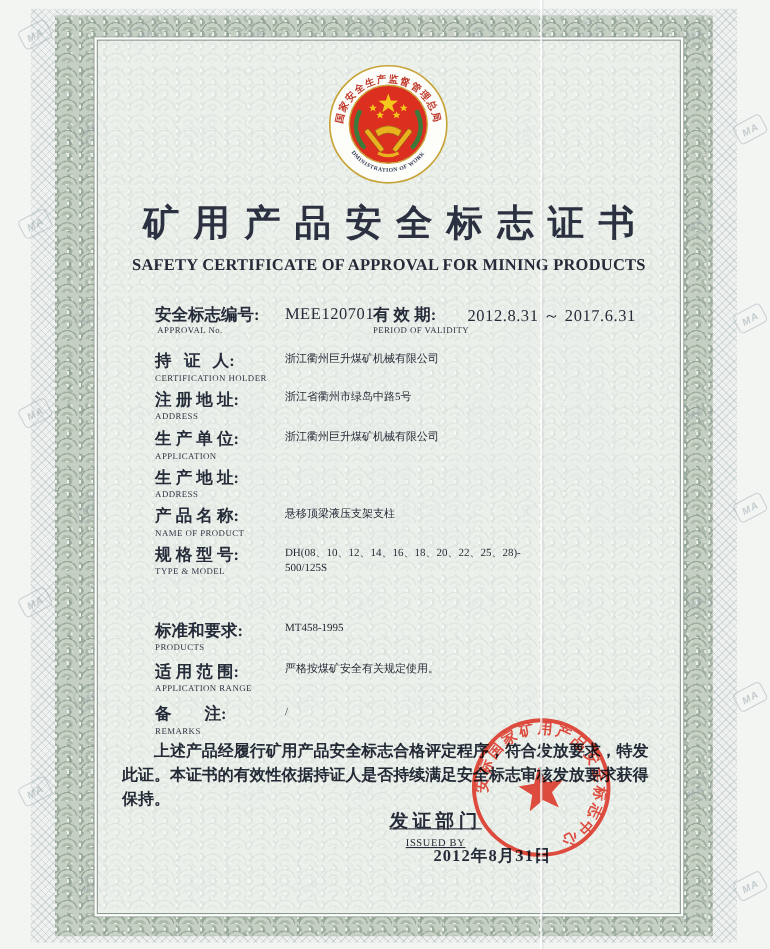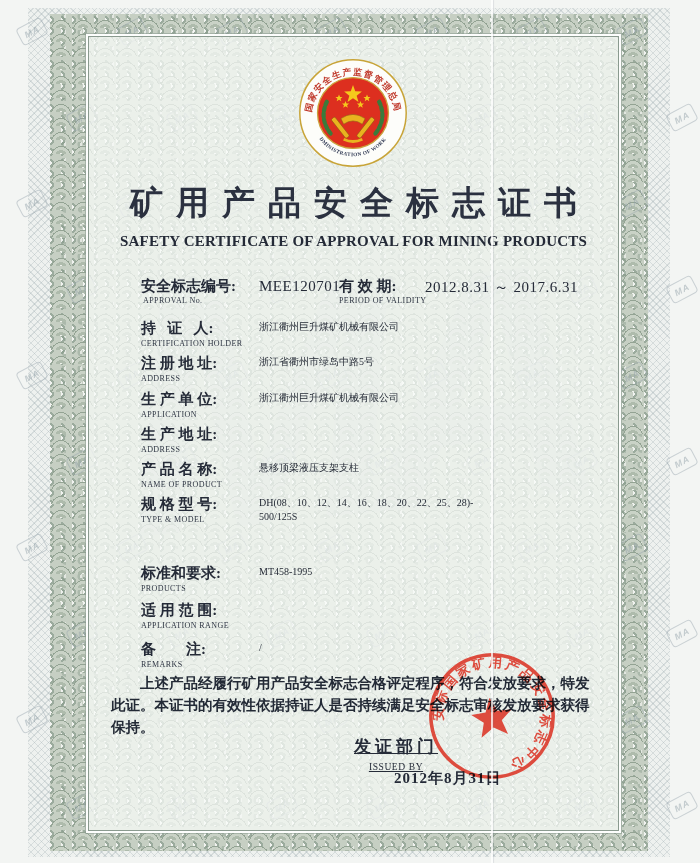--- a/index.html
+++ b/index.html
@@ -251,20 +251,21 @@
           <span class="zh">标准和要求:</span>
       <span class="en">PRODUCTS</span>
         </span>
       <span class="val">MT458-1995</span>
     </div>
     <div class="row" style="top:564px">
       <span class="lab">
           <span class="zh">适 用 范 围:</span>
       <span class="en">APPLICATION RANGE</span>
         </span>
+      <span class="val">严格按煤矿安全有关规定使用。</span>
     </div>
     <div class="row" style="top:603px">
       <span class="lab">
           <span class="zh">备        注:</span>
       <span class="en">REMARKS</span>
         </span>
       <span class="val">/</span>
     </div>
 
     <div class="statement">上述产品经履行矿用产品安全标志合格评定程序，符合发放要求，特发此证。本证书的有效性依据持证人是否持续满足安全标志审核发放要求获得保持。</div>

